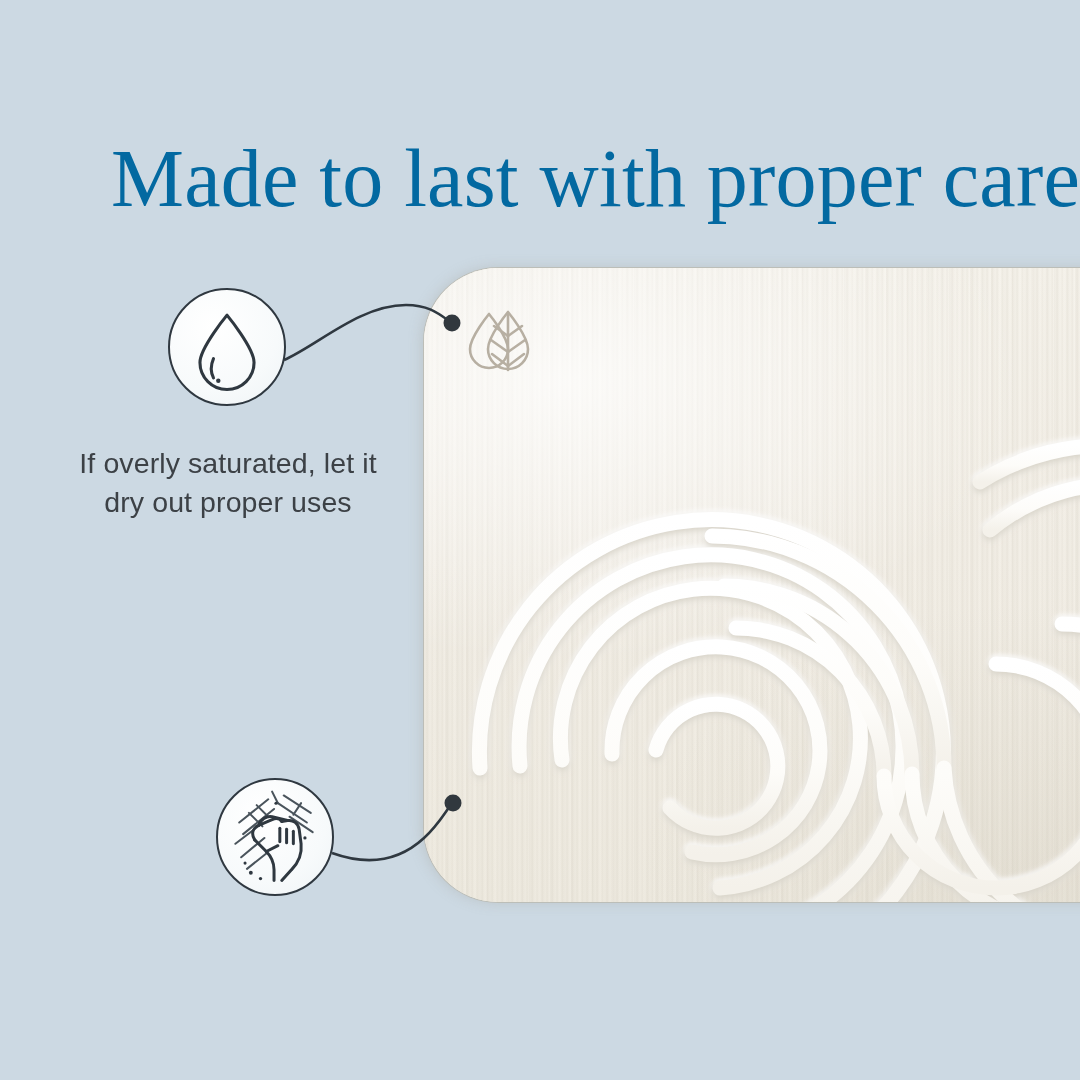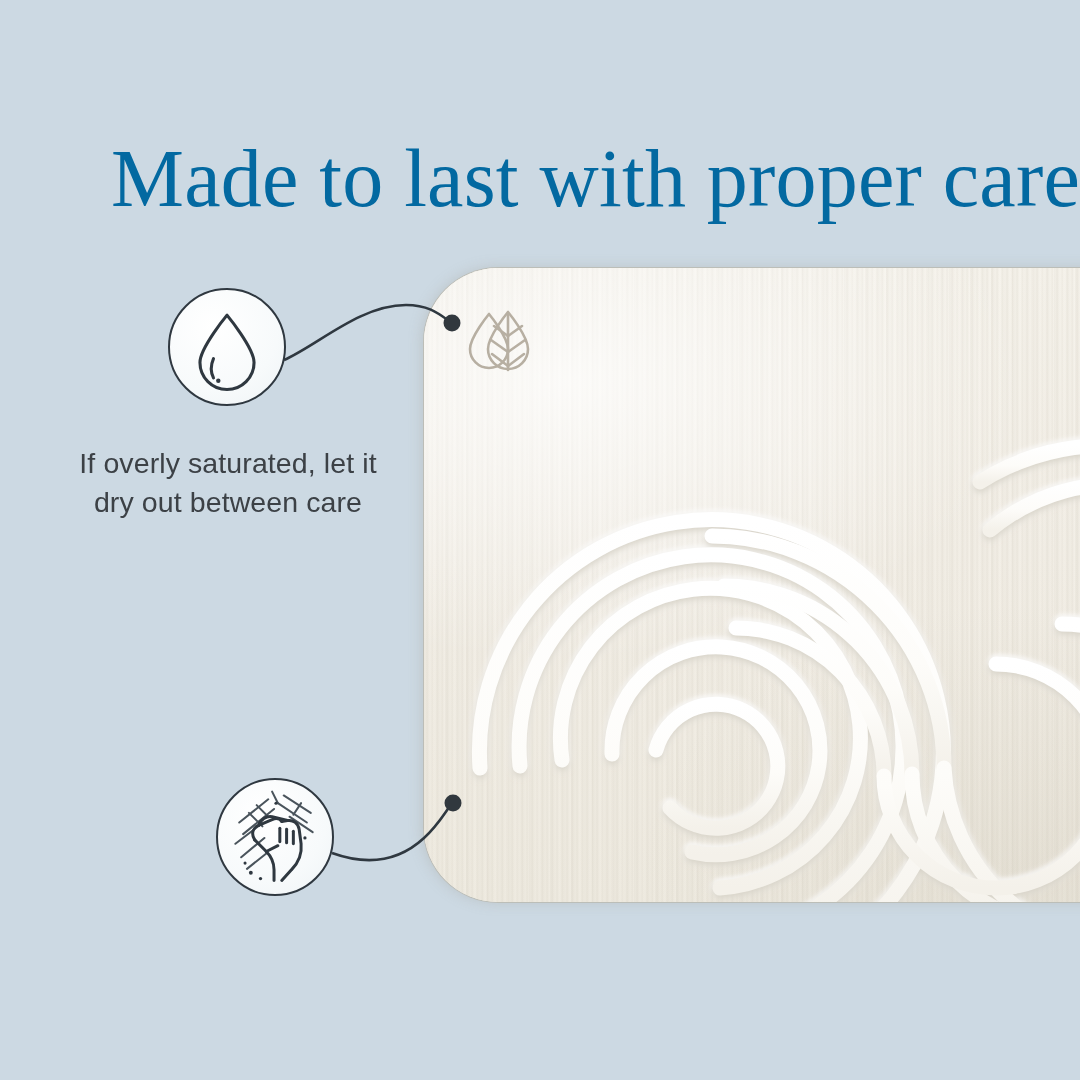--- a/index.html
+++ b/index.html
@@ -202,16 +202,16 @@
         <circle cx="34" cy="96" r="2"></circle>
           <circle cx="44" cy="102" r="1.7"></circle>
         <circle cx="28" cy="86" r="1.6"></circle>
           <circle cx="90" cy="60" r="1.7"></circle>
         <circle cx="60" cy="24" r="1.6"></circle>
       </g>
     </svg>
   </div>
 
   <div class="caption" id="caption-dry">If overly saturated, let it
-dry out between care</div>
+dry out proper uses</div>
 
 
 </div>
 
 </body></html>

